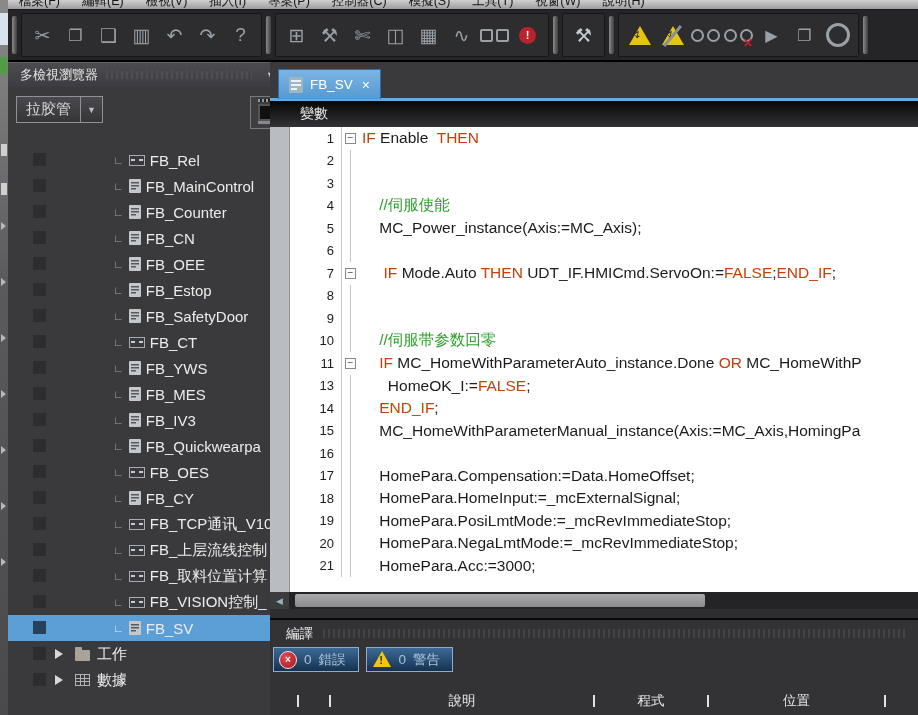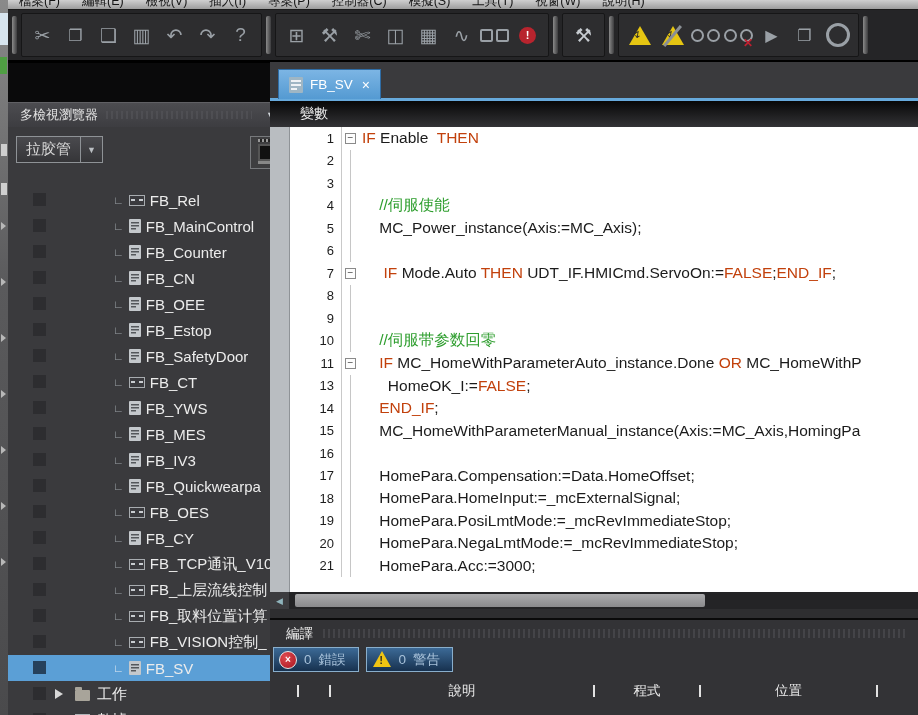--- a/index.html
+++ b/index.html
@@ -26,21 +26,21 @@
   .bolt{position:absolute;left:9px;top:9px;font-size:11px;color:#2a2a2a;z-index:2;}
   .slash{position:absolute;left:15px;top:4px;width:3px;height:26px;background:#8a8f94;transform:rotate(40deg);z-index:3;}
   .glasses{display:flex;align-items:center;}
   .glasses i{display:block;width:9px;height:9px;border:2px solid #9aa0a6;border-radius:50%;}
   .glasses i+i{margin-left:3px;}
   .binoc i{border-radius:2px;}
   .redx{position:absolute;right:2px;bottom:2px;color:#c02030;font-size:12px;font-weight:bold;}
   .errdot{width:17px;height:17px;border-radius:50%;background:#b8242e;color:#fff;font-size:11px;font-weight:bold;display:flex;align-items:center;justify-content:center;}
   .ring{width:18px;height:18px;border:3px solid #9aa0a6;border-radius:50%;}
   
-  #explorer{position:absolute;left:8px;top:62px;width:291px;bottom:0;background:#3a3a3d;overflow:hidden;margin-top:40px;}
+  #explorer{position:absolute;left:8px;top:62px;width:291px;bottom:0;background:#3a3a3d;overflow:hidden;}
   #exp-title{height:24px;background:linear-gradient(#4c4c50,#3d3d41);border-top:1px solid #606064;display:flex;align-items:center;padding:0 6px 0 12px;}
   #exp-title .t{color:#e4e4e4;font-size:13px;white-space:nowrap;}
   #exp-title .dots{flex:1;height:8px;margin:0 8px;background:repeating-linear-gradient(90deg,#55555a 0 2px,transparent 2px 5px);opacity:.6;}
   .varrow{color:#cfd4d8;font-size:9px;margin:0 6px;}
   .pin{width:4px;height:9px;background:#cfd4d8;position:relative;margin:0 6px 0 2px;}
   .pin::before{content:"";position:absolute;left:-3px;top:-4px;width:10px;height:4px;background:#cfd4d8;}
   #devrow{height:44px;display:flex;align-items:flex-start;justify-content:space-between;padding:9px 10px 0 8px;}
   #devsel{display:flex;border:1px solid #8e9296;background:linear-gradient(#4a4a4e,#353538);height:25px;}
   #devsel .lbl{color:#d6d6d6;font-size:15px;padding:3px 9px;}
   #devsel .arr{width:21px;border-left:1px solid #8e9296;color:#bbbfc3;font-size:9px;display:flex;align-items:center;justify-content:center;}
@@ -102,24 +102,24 @@
   #build-title{height:27px;display:flex;align-items:center;padding-left:16px;}
   #build-title .t{color:#ededed;font-size:13.5px;white-space:nowrap;}
   #build-title .dots{flex:1;height:9px;margin:0 10px;background:repeating-linear-gradient(90deg,#48484c 0 2px,transparent 2px 5px);opacity:.8;}
   #build-btns{display:flex;gap:7px;padding-left:3px;height:25px;}
   .bbtn{display:flex;align-items:center;gap:7px;padding:0 12px 0 5px;border:1px solid #89aecb;background:linear-gradient(#3c6a96,#17314f);}
   .bbtn .cnt,.bbtn .lb{color:#a8c2da;font-size:13.5px;}
   .eicon{width:16px;height:16px;border-radius:50%;background:radial-gradient(circle at 35% 30%,#e04a50,#a81620);border:1px solid #e8e8e8;color:#fff;font-size:10px;font-weight:bold;display:flex;align-items:center;justify-content:center;}
   .wicon{position:relative;width:20px;height:17px;}
   .wicon::before{content:"";position:absolute;left:1px;top:0;width:0;height:0;border-left:9px solid transparent;border-right:9px solid transparent;border-bottom:16px solid #f0c513;}
   .wicon .ex{position:absolute;left:8px;top:4px;font-size:10px;font-weight:bold;color:#222;z-index:2;}
-  #build-head{margin-top:8px;height:21px;display:flex;align-items:center;}
+  #build-head{margin-top:18px;height:21px;display:flex;align-items:center;}
   #build-head .bar{width:2px;height:12px;background:#e2e2e2;}
   #build-head .cell{color:#e8e8e8;font-size:13.5px;text-align:center;}
-  .c0{width:27px;} .c1{width:30px;} .c2{width:262px;} .c3{width:104px;} .c4{width:175px;}
+  .c0{width:27px;} .c1{width:30px;} .c2{width:262px;} .c3{width:112px;} .c4{width:175px;}
 </style>
 </head>
 <body>
 
 <div id="sliver">
   <span class="frag1"></span>
     <span class="frag2"></span>
     <span class="frag3"></span>
     <span class="frag4"></span>
 <span class="chv" style="top: 222px;"></span>

